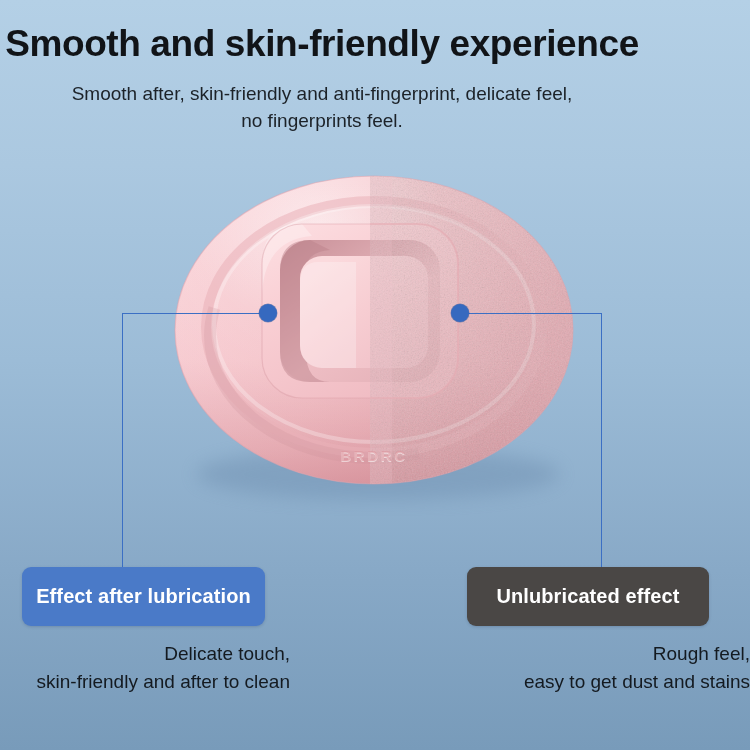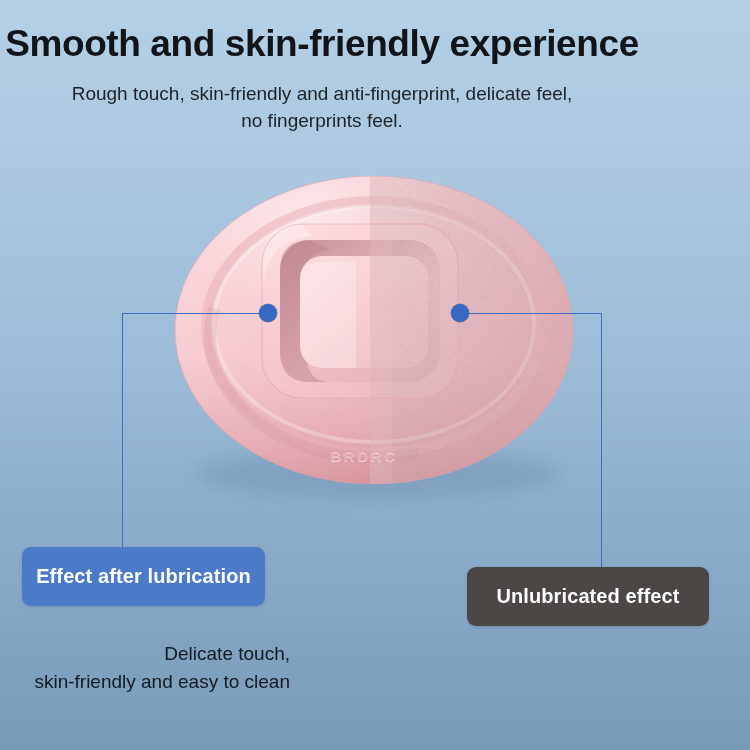--- a/index.html
+++ b/index.html
@@ -67,21 +67,21 @@
     position: absolute;
     left: 0; top: 0;
     width: 750px;
     height: 750px;
     overflow: visible;
   }
 
   
   #brand-mark {
     position: absolute;
-    left: 304px;
+    left: 314px;
     top: 447px;
     width: 120px;
     text-align: center;
     font-size: 15px;
     font-weight: 700;
     letter-spacing: 2.6px;
     color: rgba(222,150,156,0.55);
     text-shadow: 0 1px 0 rgba(255,255,255,0.55);
     pointer-events: none;
     user-select: none;
@@ -121,21 +121,21 @@
     align-items: center;
     justify-content: center;
     font-size: 20px;
     font-weight: 700;
     color: #ffffff;
     letter-spacing: 0.1px;
     box-shadow: 0 1px 3px rgba(40,60,90,0.22);
   }
   #chip-lubricated {
     left: 22px;
-    top: 547px;
+    top: 567px;
     width: 243px;
     background: #4a7ac8;
   }
   #chip-unlubricated {
     left: 467px;
     top: 567px;
     width: 242px;
     background: #4a4745;
   }
 
@@ -286,21 +286,21 @@
         <rect x="262" y="224" width="196" height="174" rx="40" ry="40" fill="none" stroke="#e9aeb6" stroke-opacity="0.55" stroke-width="2"></rect>
       </g>
     </svg>
 
     <div id="brand-mark">BRDRC</div>
   </div>
 
   <div id="headings">
     <h1 id="title">Smooth and skin-friendly experience</h1>
     <p id="subtitle">
-      <span class="sub-line">Rough touch, skin-friendly and anti-fingerprint, delicate feel,</span>
+      <span class="sub-line">Smooth after, skin-friendly and anti-fingerprint, delicate feel,</span>
       <span class="sub-line">no fingerprints feel.</span>
     </p>
   </div>
 
   <div id="connectors">
 
     <div class="conn-line conn-h" style="left:122px; top:313px; width:146px;"></div>
     <div class="conn-line conn-v" style="left:122px; top:313px; height:254px;"></div>
 
     <div class="conn-line conn-h" style="left:460px; top:313px; width:141px;"></div>
@@ -309,17 +309,21 @@
     <div class="callout-dot" style="left:268px; top:313px;"></div>
     <div class="callout-dot" style="left:460px; top:313px;"></div>
   </div>
 
   <div id="chip-lubricated" class="label-chip">Effect after lubrication</div>
 
   <div id="chip-unlubricated" class="label-chip">Unlubricated effect</div>
 
   <div id="caption-left" class="caption">
     <span class="cap-line">Delicate touch,</span>
-    <span class="cap-line">skin-friendly and easy to clean</span>
-  </div>
-
+    <span class="cap-line">skin-friendly and after to clean</span>
+  </div>
+
+  <div id="caption-right" class="caption">
+    <span class="cap-line">Rough feel,</span>
+    <span class="cap-line">easy to get dust and stains</span>
+  </div>
 
 </div>
 
 </body></html>

